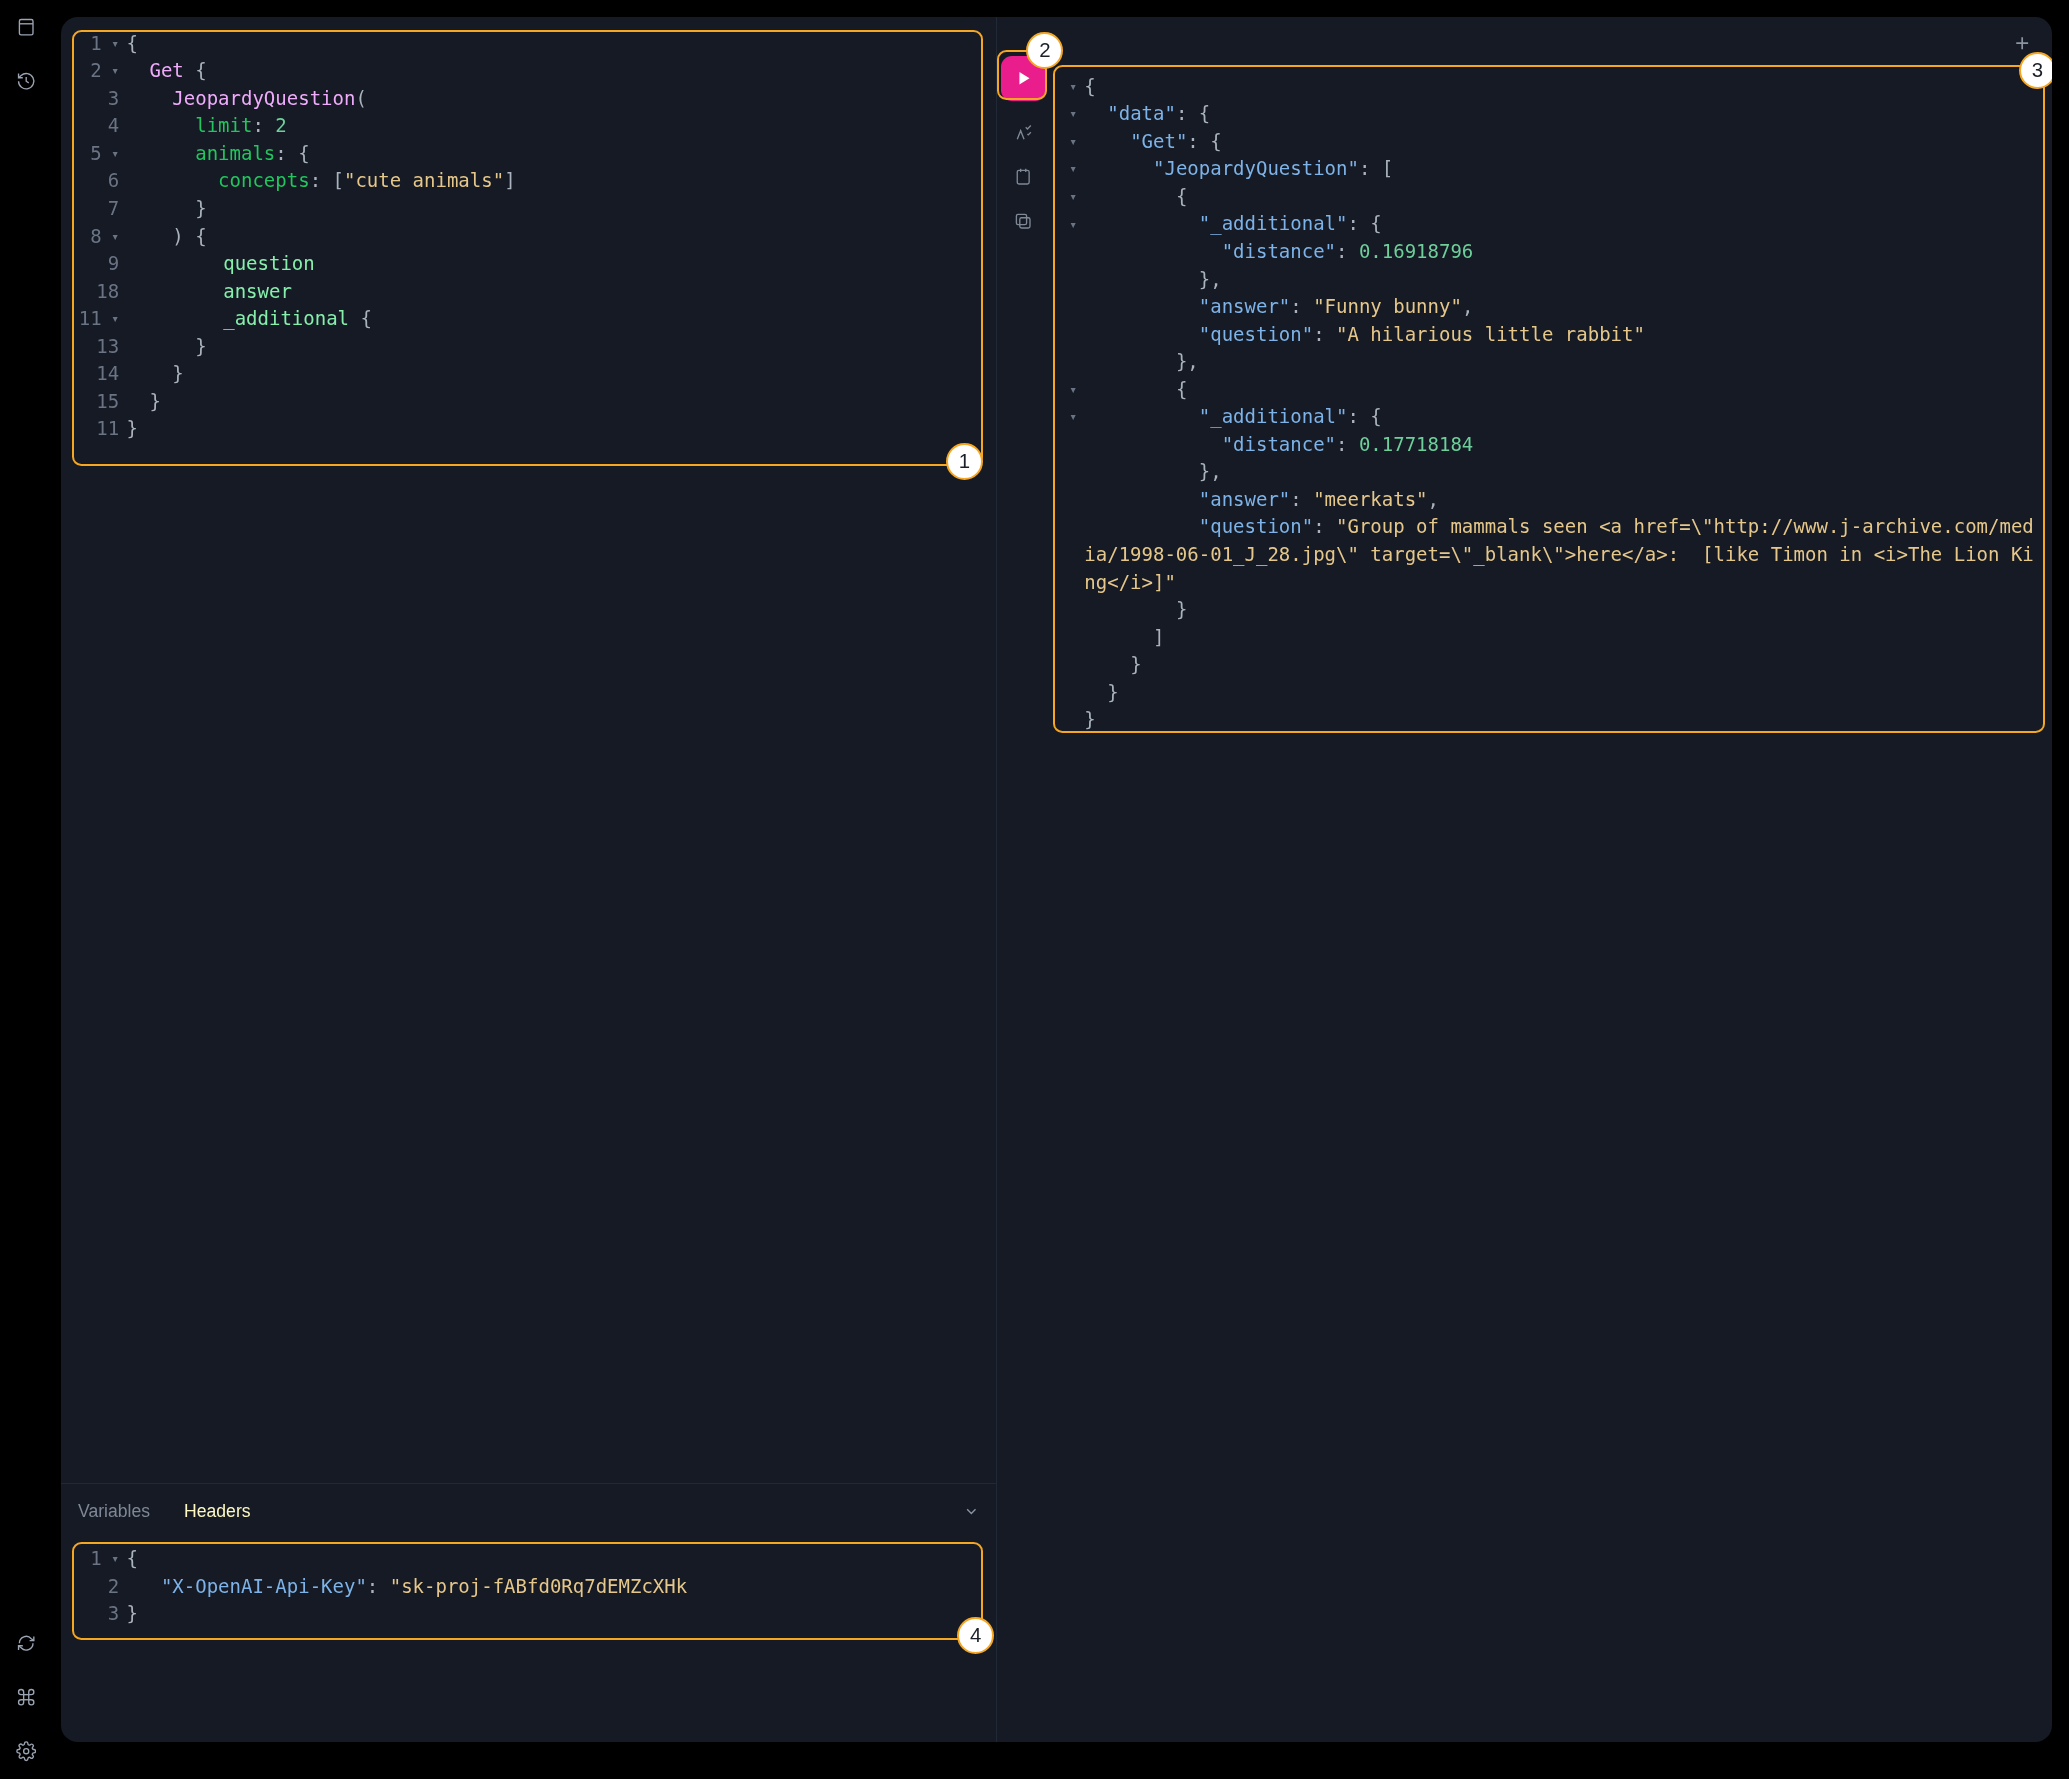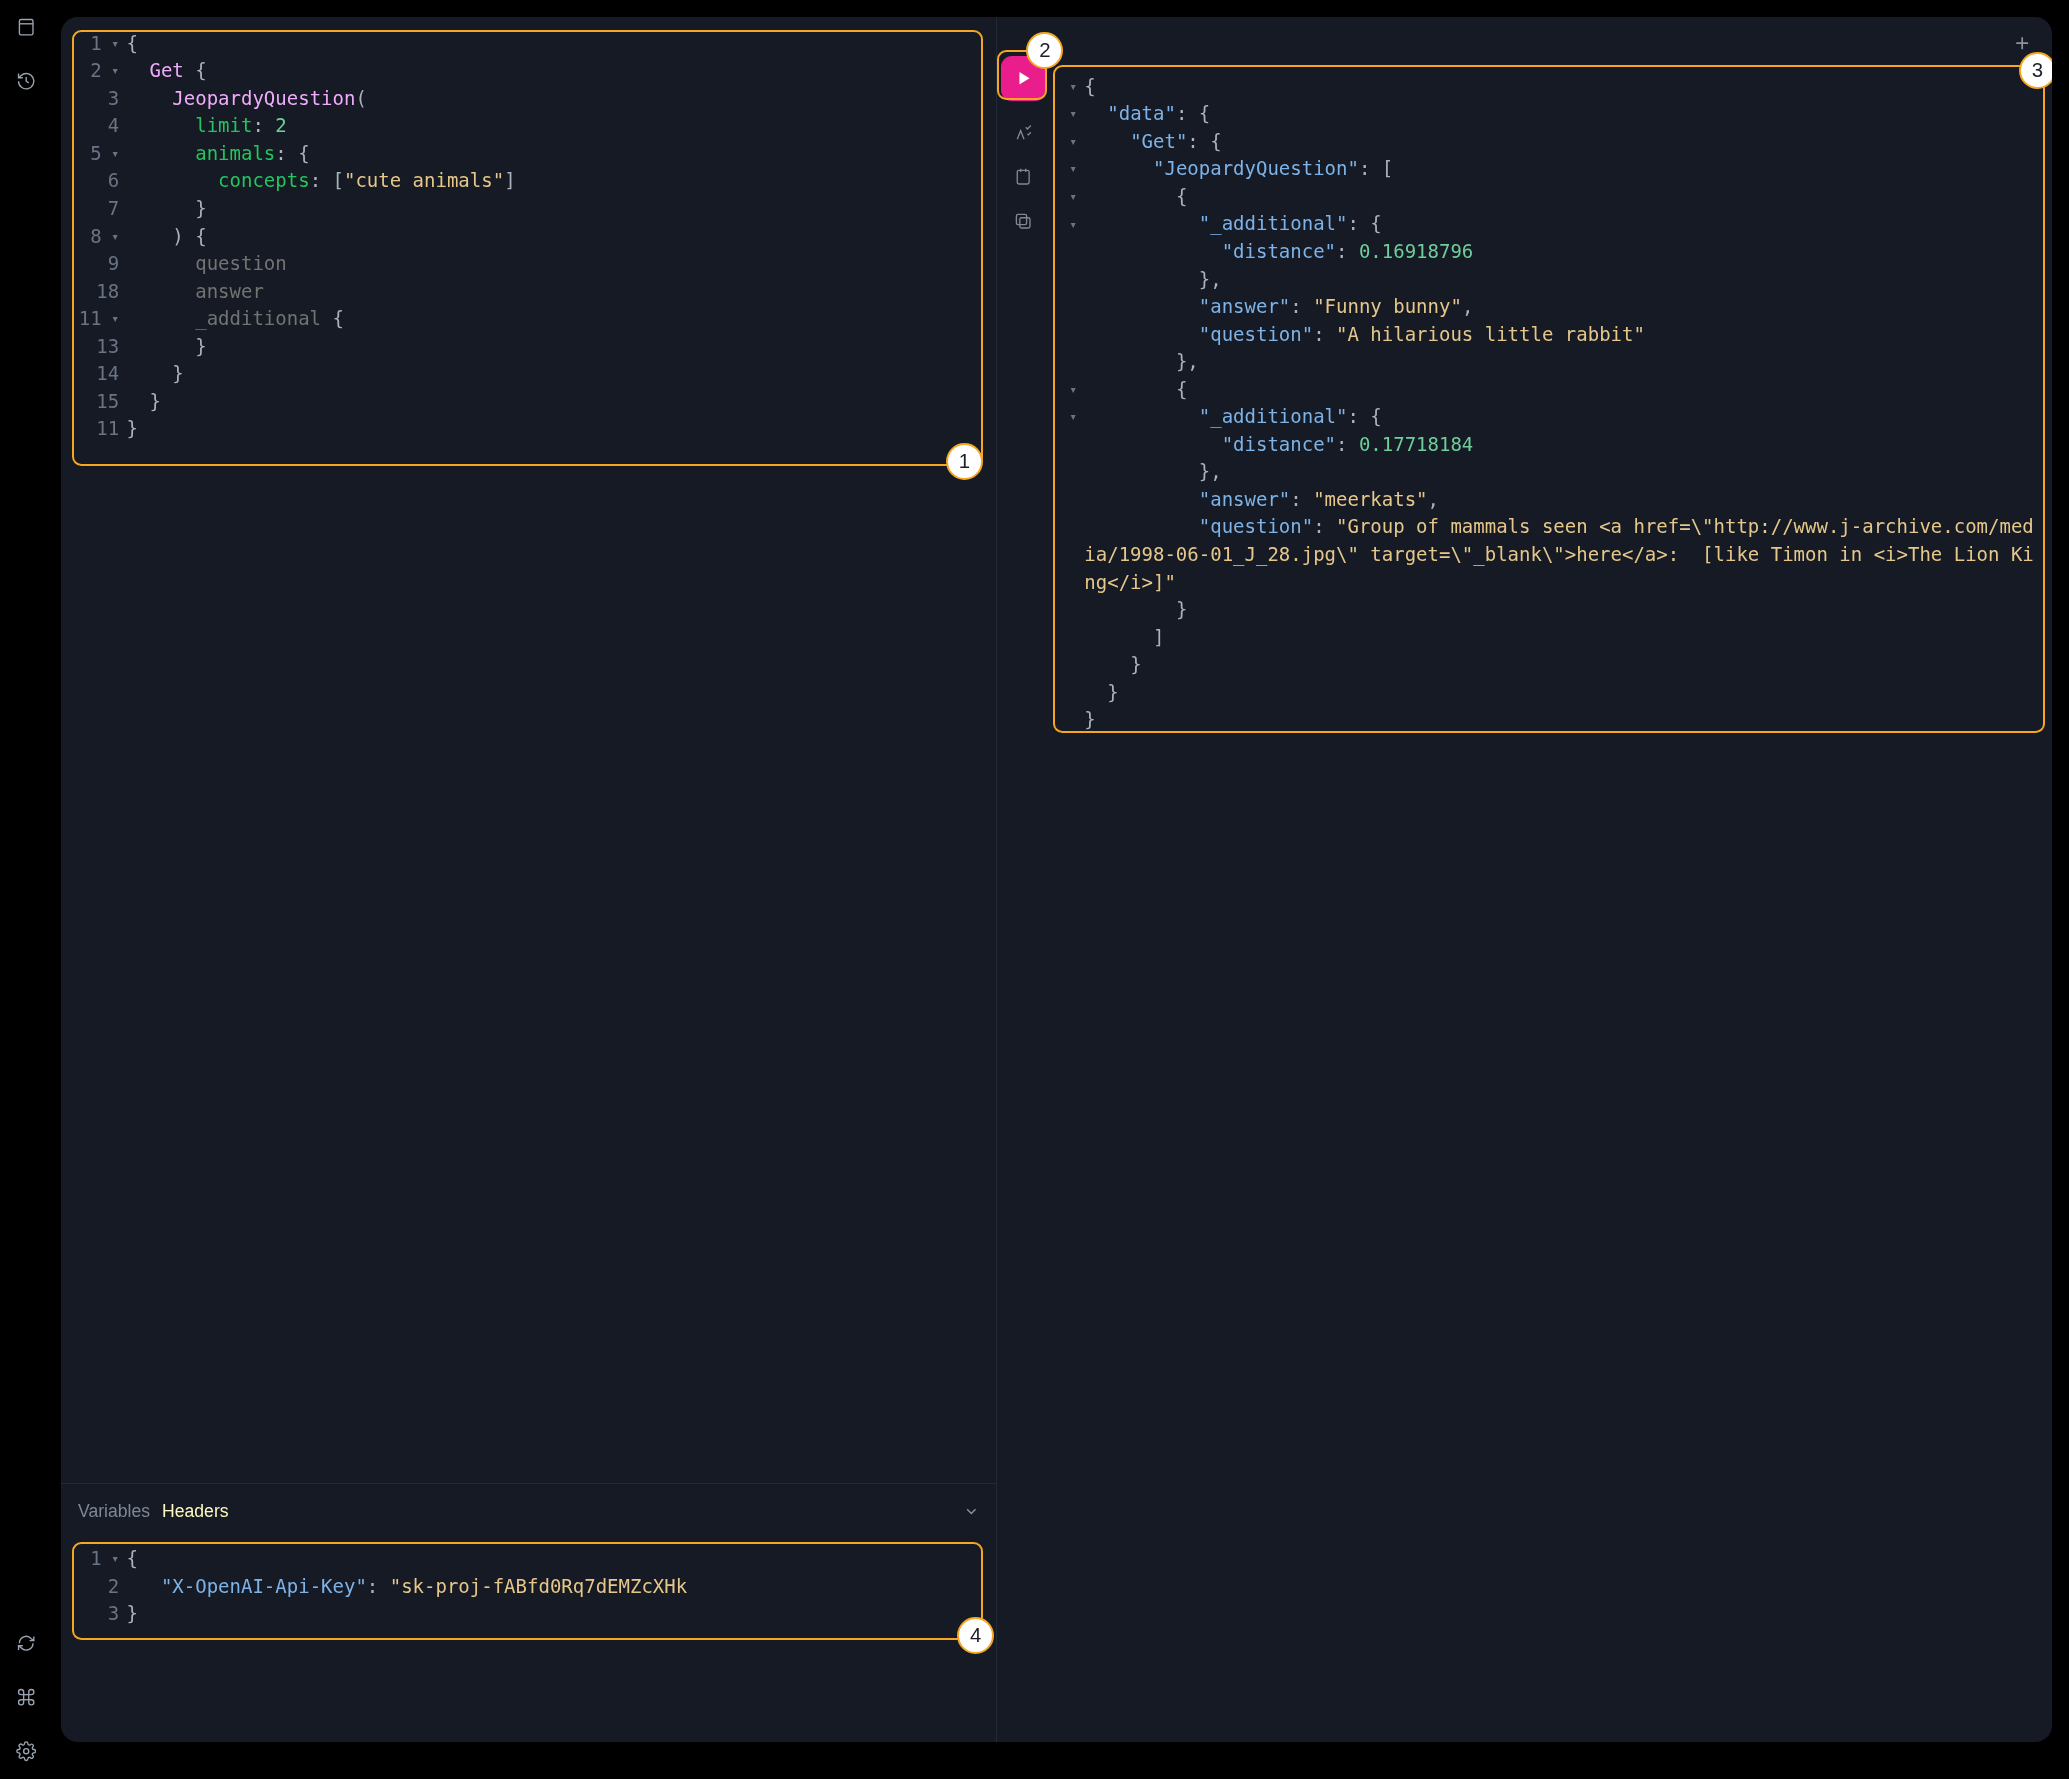--- a/index.html
+++ b/index.html
@@ -81,35 +81,35 @@
     width: 56px;
     text-align: right;
     padding-right: 7.4px;
     color: #6a7485;
     user-select: none;
     white-space: nowrap;
   }
   .fold { color: #6a7485; font-size: 13px; vertical-align: middle; padding-left:1.9px;}
   .code-content { white-space: pre; flex:1; overflow:hidden; }
   .kw { color: #f0abfc; }
-  .fld { color: #737373; }
+  .fld { color: #86efac; margin-left: 28px; }
   .prop { color: #22c55e; }
   .plain { color: #cfd6e1; }
   .punct { color: #aab2bd; }
   .str { color: #e6c78a; }
   .num { color: #6ecf9b; }
   .key { color: #7db3e8; }
 
   .tabs {
     border-top: 0.9px solid #222936;
     padding: 0 16.7px;
   }
   .tabs-row {
     display: flex; align-items: center; height: 54px;
-    gap: 12px; color: #7e8896;
+    gap: 34px; color: #7e8896;
     font-family: -apple-system, sans-serif; font-size: 17.6px;
   }
   .tab { cursor: pointer; }
   .tab.active { color: #fef9c3; }
   .tabs-row .chevron { margin-left: auto; width:16.7px; height:16.7px; }
   .headers-editor {
     padding: 7.4px 9.3px 9.3px 9.3px;
     position: relative;
     height: 204px;
   }

